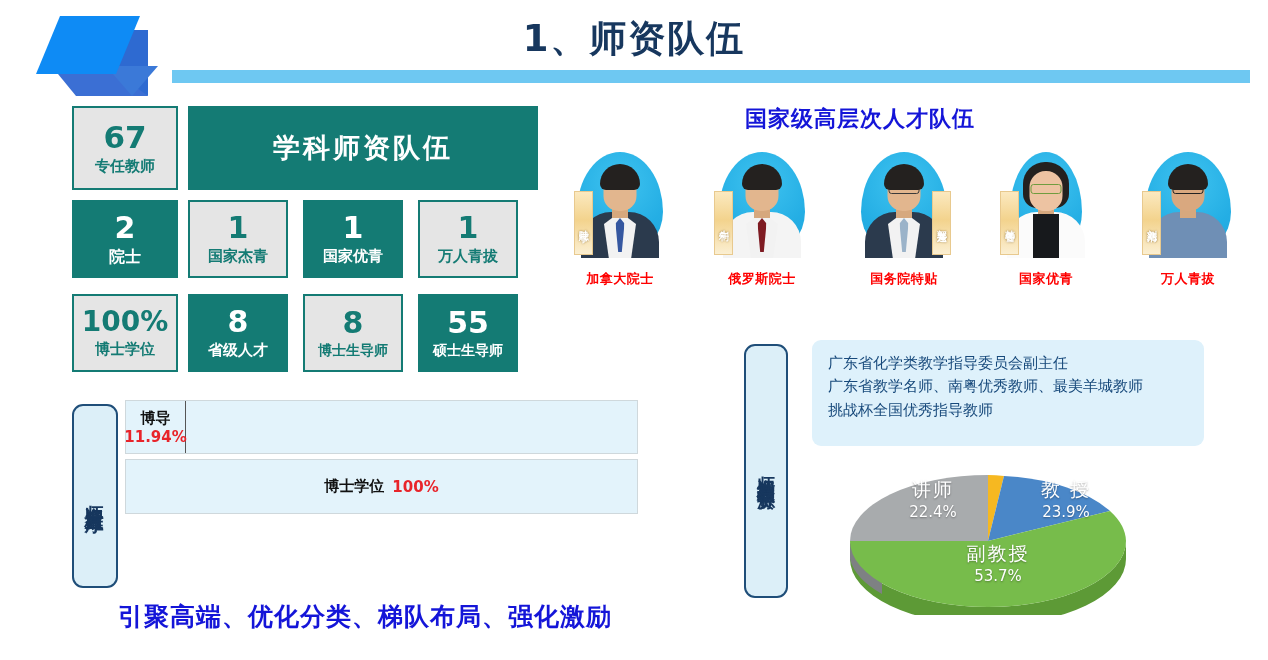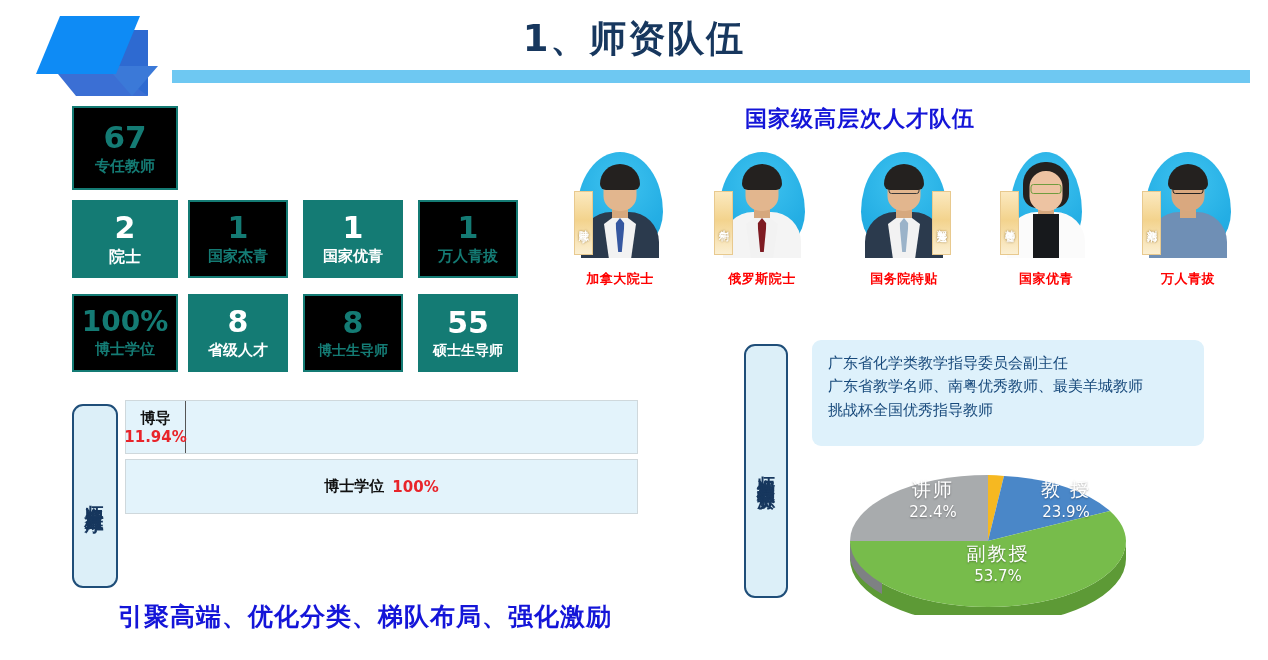--- a/index.html
+++ b/index.html
@@ -11,21 +11,21 @@
   .logo{position:absolute;left:30px;top:8px;width:135px;height:88px;}
   .title{position:absolute;left:0;top:14px;width:1268px;text-align:center;
          font-size:37px;font-weight:bold;color:#17375E;letter-spacing:2px;}
   .hrule{position:absolute;left:172px;top:70px;width:1078px;height:13px;background:#6EC8F2;}
 
   
   .grid{position:absolute;left:72px;top:106px;width:466px;height:270px;}
   .cell{position:absolute;box-sizing:border-box;display:flex;flex-direction:column;
         align-items:center;justify-content:center;}
   .cell.teal{background:#147B74;}
-  .cell.white{background:#000000;border:2px solid #147B74;}
+  .cell.white{background:#e5e5e5;border:2px solid #147B74;}
   .cell .num{font-weight:bold;line-height:1;}
   .cell .lbl{font-weight:bold;line-height:1.1;margin-top:5px;}
   .cell.teal .num,.cell.teal .lbl{color:#ffffff;}
   .cell.white .num,.cell.white .lbl{color:#147B74;}
   .banner{background:#147B74;display:flex;align-items:center;justify-content:center;
           color:#fff;font-size:27px;font-weight:bold;letter-spacing:3px;}
 
   
   .vtag{position:absolute;background:#DCEFF8;border:2px solid #1F4E79;border-radius:11px;
         display:flex;align-items:center;justify-content:center;}
@@ -104,20 +104,21 @@
   </div>
 
   <div class="title">1、师资队伍</div>
   <div class="hrule"></div>
 
   <div class="grid">
     <div class="cell white" style="left:0;top:0;width:106px;height:84px;">
       <div class="num" style="font-size:31px;">67</div>
       <div class="lbl" style="font-size:15px;">专任教师</div>
     </div>
+    <div class="banner" style="position:absolute;left:116px;top:0;width:350px;height:84px;">学科师资队伍</div>
 
     <div class="cell teal" style="left:0;top:94px;width:106px;height:78px;">
       <div class="num" style="font-size:30px;">2</div>
       <div class="lbl" style="font-size:16px;">院士</div>
     </div>
     <div class="cell white" style="left:116px;top:94px;width:100px;height:78px;">
       <div class="num" style="font-size:30px;">1</div>
       <div class="lbl" style="font-size:15px;">国家杰青</div>
     </div>
     <div class="cell teal" style="left:231px;top:94px;width:100px;height:78px;">

